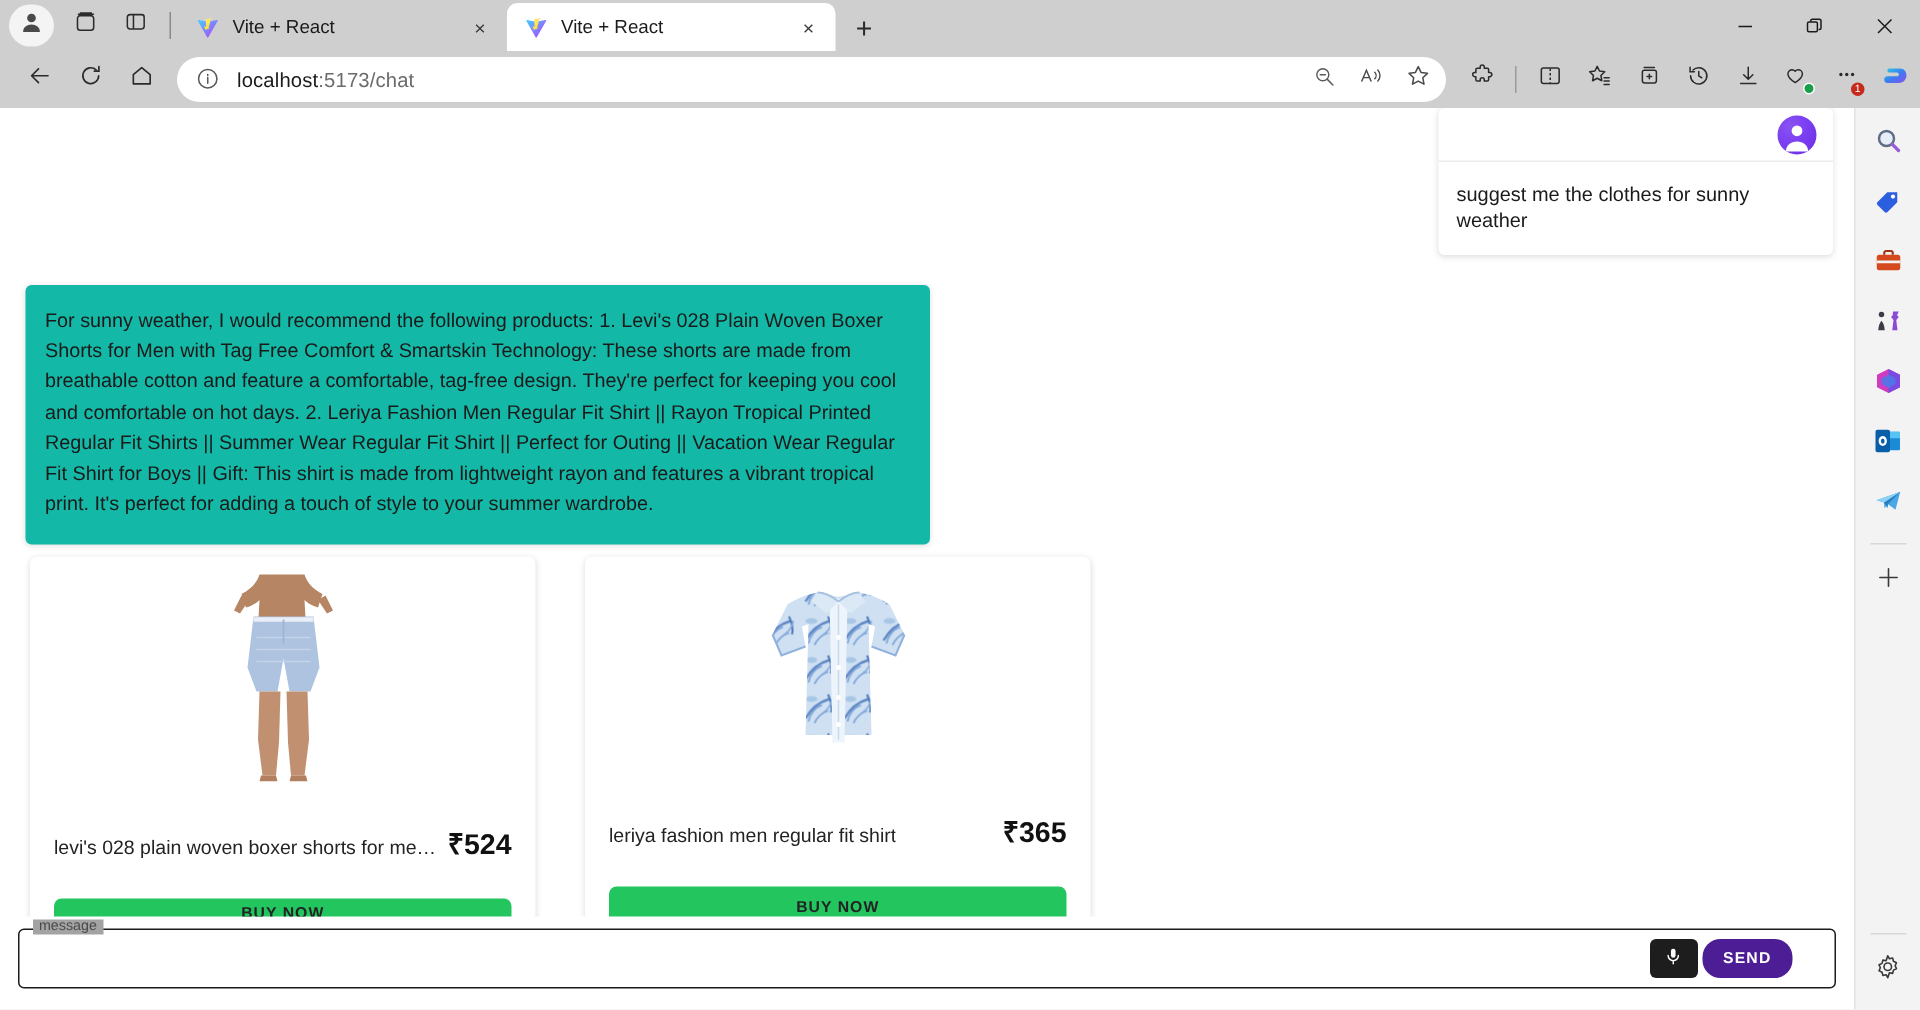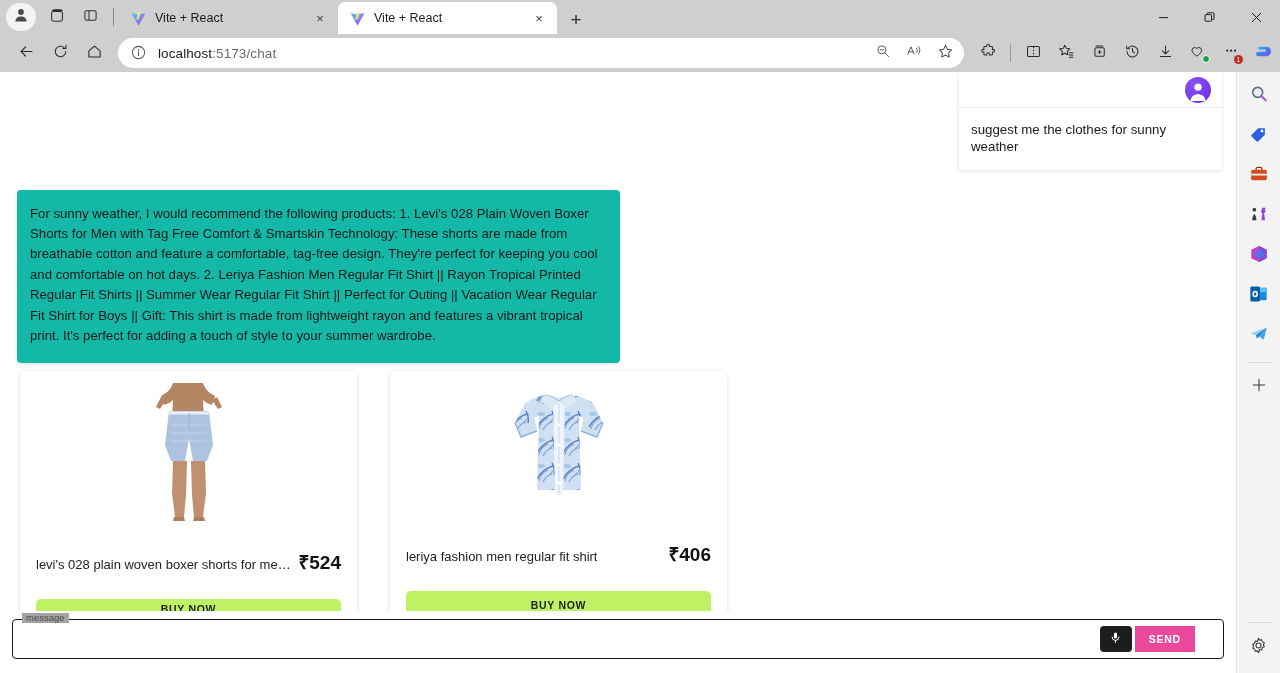--- a/index.html
+++ b/index.html
@@ -155,21 +155,21 @@
     width: 100%; display: flex; align-items: baseline; justify-content: space-between;
     margin-top: 28px; gap: 6px;
   }
   .ptitle {
     font-size: 13px; color: #232323; white-space: nowrap;
     overflow: hidden; text-overflow: ellipsis;
   }
   .pprice { font-size: 19px; font-weight: 700; color: #111; white-space: nowrap; }
   .buy-btn {
     width: 100%; height: 30px; margin-top: 24px; border: none;
-    background: #bef264; border-radius: 5px; color: #232323;
+    background: #22c55e; border-radius: 5px; color: #232323;
     font-size: 10.5px; font-weight: 600; letter-spacing: .7px;
     font-family: "Liberation Sans", sans-serif;
     display: flex; align-items: center; justify-content: center;
   }
 
   
   .composer {
     position: absolute; left: 0; right: 0; bottom: 10px; height: 48px;
     padding: 0 12px; display: flex; align-items: center;
   }
@@ -188,22 +188,22 @@
     font-family: "Liberation Sans", sans-serif;
   }
   .composer-actions {
     position: absolute; right: 28px; display: flex; align-items: center; gap: 3px;
   }
   .mic-btn {
     width: 32px; height: 26px; background: #1d1d1d; border: none; border-radius: 4px;
     display: flex; align-items: center; justify-content: center; color: #fff;
   }
   .send-btn {
-    height: 26px; padding: 0 14px; border: none; border-radius: 0;
-    background: #ec4899; color: #ffffff; font-size: 10.5px; font-weight: 700;
+    height: 26px; padding: 0 14px; border: none; border-radius: 12px;
+    background: #4c1d95; color: #ffffff; font-size: 10.5px; font-weight: 700;
     letter-spacing: .8px; font-family: "Liberation Sans", sans-serif;
     display: flex; align-items: center; justify-content: center;
   }
 
   
   .edgebar {
     position: absolute; right: 0; top: 72px; width: 44px; height: 601px;
     background: #f3f3f3; border-left: 1px solid #e2e2e2;
     display: flex; flex-direction: column; align-items: center; padding-top: 8px;
   }
@@ -534,21 +534,21 @@
                 <circle cx="52" cy="84" r="1.6" fill="#ffffff"></circle>
                 <circle cx="52" cy="102" r="1.6" fill="#ffffff"></circle>
 
                 <path d="M38 14c4 0 9 2 14 6l-8 8-10-8z" fill="#dbe8f6"></path>
                 <path d="M66 14c-4 0-9 2-14 6l8 8 10-8z" fill="#dbe8f6"></path>
                 <path d="M38 14c4 0 9 2 14 6M66 14c-4 0-9 2-14 6" stroke="#a8c2e0" stroke-width="1.2" fill="none"></path>
               </svg>
             </div>
             <div class="pmeta">
               <span class="ptitle">leriya fashion men regular fit shirt</span>
-              <span class="pprice">₹406</span>
+              <span class="pprice">₹365</span>
             </div>
             <button class="buy-btn">BUY NOW</button>
           </div>
 
         </div>
       </div>
 
       <div class="composer">
         <div class="field">
           <span class="field-legend">message</span>

